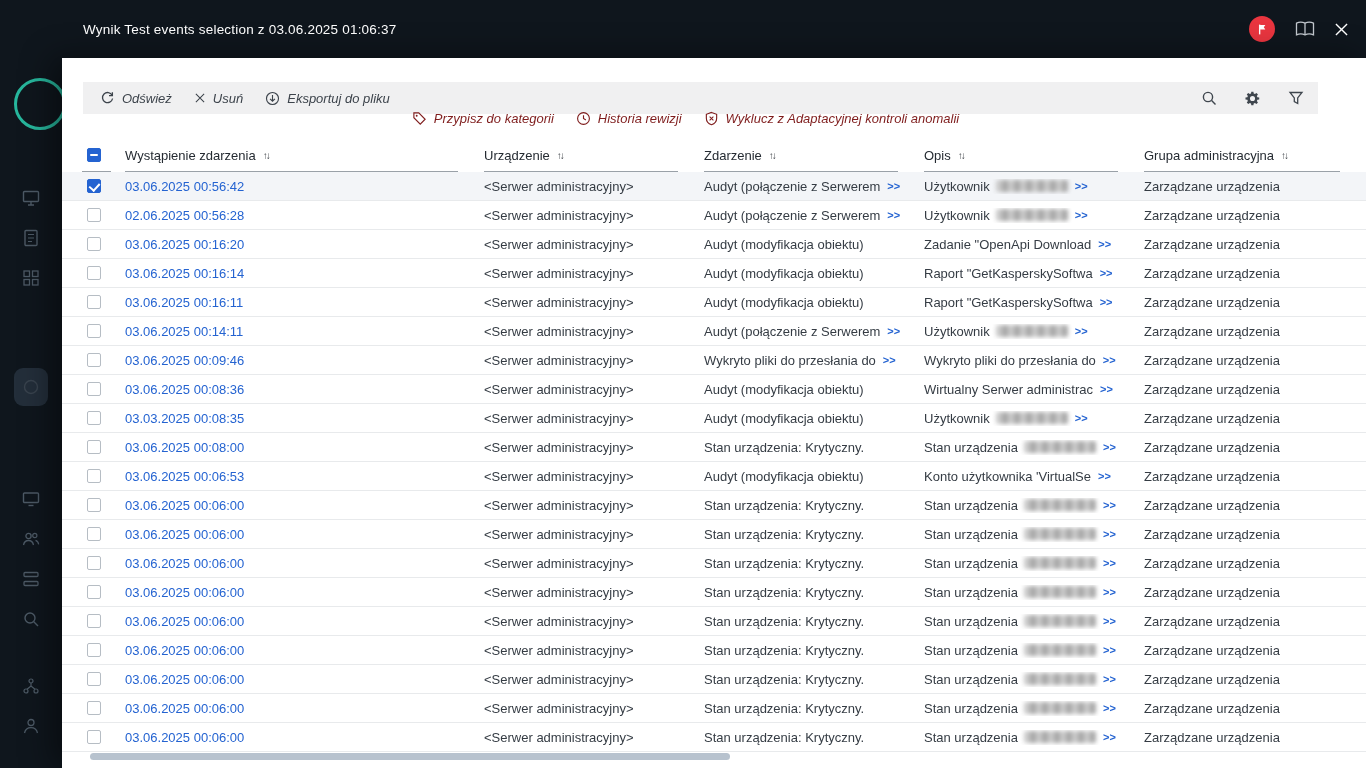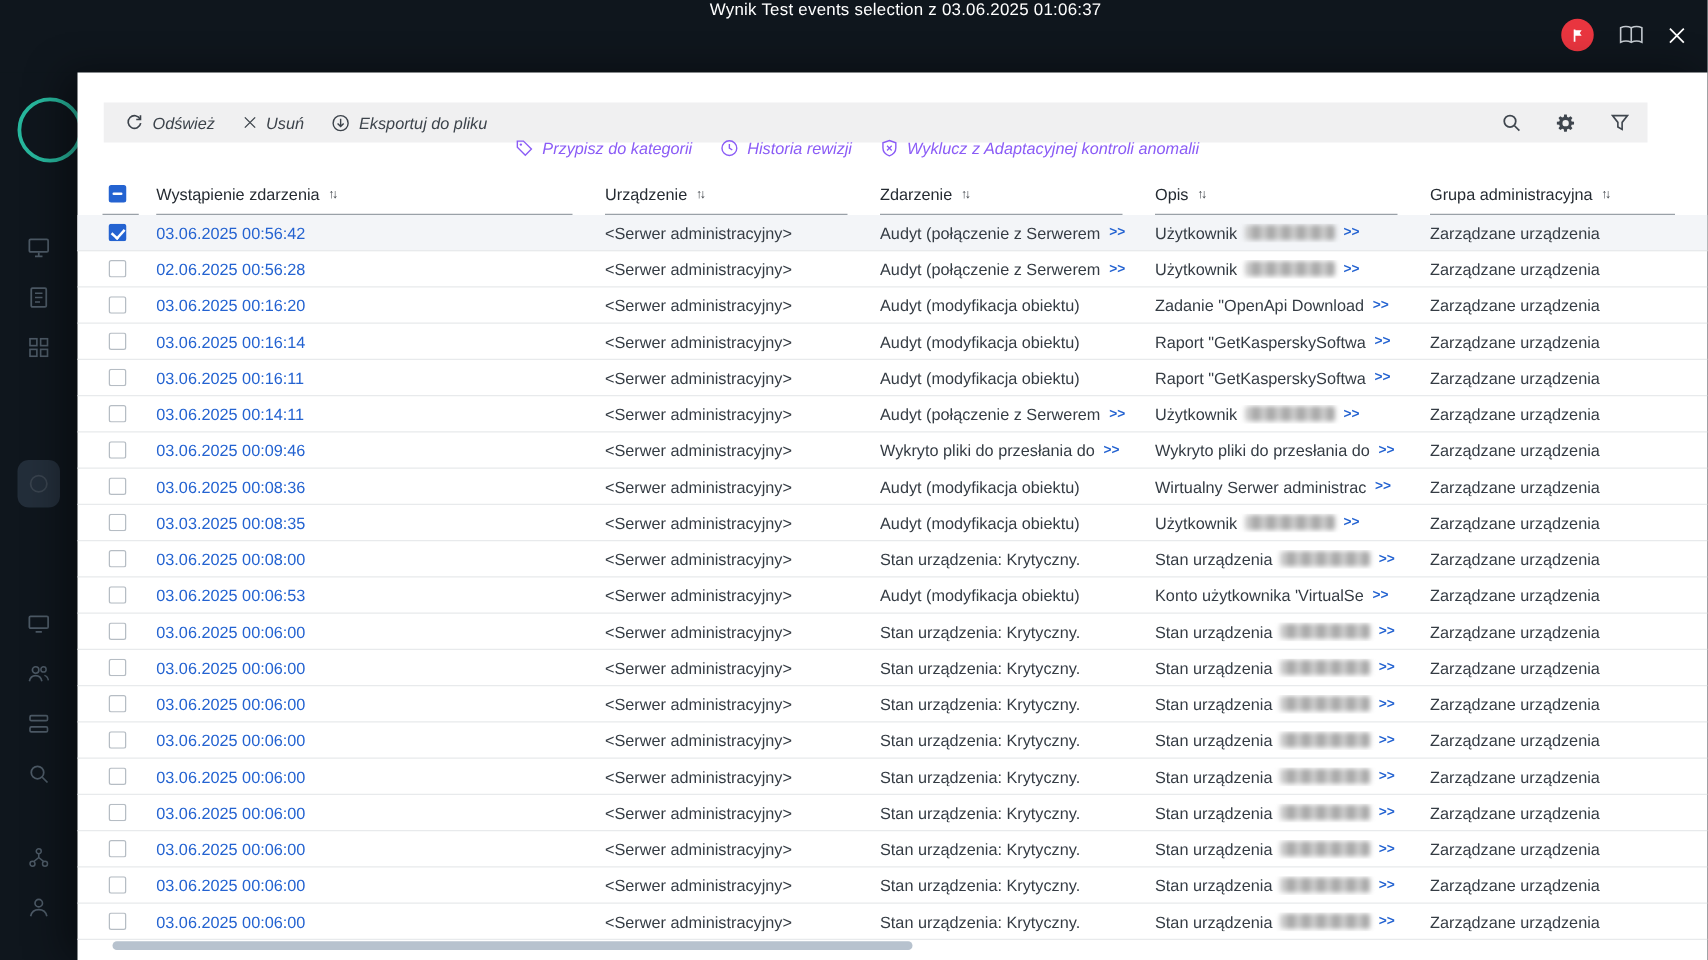--- a/index.html
+++ b/index.html
@@ -10,35 +10,35 @@
   .sidebar { position:absolute; left:0; top:0; width:62px; height:768px; background:#0f161d; z-index:1; }
   .hamburger { position:absolute; left:20px; top:21px; width:22px; height:16px; display:flex; flex-direction:column; justify-content:space-between; cursor:pointer; }
   .hamburger span { display:block; height:2px; background:#aab3bb; border-radius:1px; }
   .logo-arc { position:absolute; left:14px; top:78px; width:52px; height:52px; border:3px solid #2bd4b4; border-radius:50%; opacity:.85; }
   .side-ic { position:absolute; left:22px; width:18px; height:18px; color:#4d5a66; }
   .side-ic svg { width:18px; height:18px; display:block; }
   .active-nav { position:absolute; left:14px; top:368px; width:34px; height:38px; background:#232e3a; border-radius:9px; }
   .active-nav svg { width:18px; height:18px; margin:10px 8px; color:#39434e; }
 
   
-  .topbar { position:absolute; left:0; top:0; width:1366px; height:58px; background:#0f161d; z-index:2; display:flex; align-items:center;flex-direction:column; }
+  .topbar { position:absolute; left:0; top:0; width:1366px; height:58px; background:#0f161d; z-index:2; display:flex; align-items:center; }
   .topbar .title { color:#ffffff; font-size:13.5px; margin-left:83px; letter-spacing:.2px; }
   .topbar .right { margin-left:auto; display:flex; align-items:center; gap:20px; margin-right:18px; }
   .badge { width:26px; height:26px; border-radius:50%; background:#e9353f; display:flex; align-items:center; justify-content:center; cursor:pointer; }
   .book-ic { color:#c3c9cf; cursor:pointer; display:flex; }
   .close-ic { color:#ffffff; cursor:pointer; display:flex; }
 
   
   .panel { position:absolute; left:62px; top:58px; width:1304px; height:710px; background:#ffffff; z-index:3; box-shadow:-10px 0 30px rgba(0,0,0,.45); }
 
   
   .toolbar { margin:24px 48px 0 21px; height:32px; background:#f0f0f1; display:flex; align-items:center; padding:0 14px 0 6px; }
   .tbtn { display:flex; align-items:center; gap:7px; padding:0 11px; height:32px; font-size:13px; color:#3c434b; cursor:pointer; white-space:nowrap;font-style:italic; }
   .tbtn svg { display:block; }
-  .tbtn.disabled { color:#8b5cf6; cursor:default;margin-top:40px; }
+  .tbtn.disabled { color:#7f1d1d; cursor:default;margin-top:40px; }
   .tool-right { margin-left:auto; display:flex; align-items:center; gap:27px; color:#3f464e; }
   .tool-right .ic { cursor:pointer; display:flex; }
   .thead, .trow { display:grid; grid-template-columns:43px 359px 220px 220px 220px 1fr; align-items:center; padding-left:20px; }
   .thead { height:58px; padding-top:24px; }
   .th { position:relative; height:34px; display:flex; align-items:center; font-size:13px; color:#252b32; white-space:nowrap; }
   .th::after { content:''; position:absolute; left:0; right:26px; bottom:0; border-bottom:1px solid #9aa1a8; }
   .th.cbcol::after { right:14px; }
   .sort { font-size:10px; letter-spacing:-2px; margin-left:7px; color:#3a3f45; cursor:pointer; padding-right:2px; }
   .trow { height:29px; border-bottom:1px solid #e8eaec; font-size:13px; color:#353c44; }
   .trow.selected { background:#f3f5f8; }

